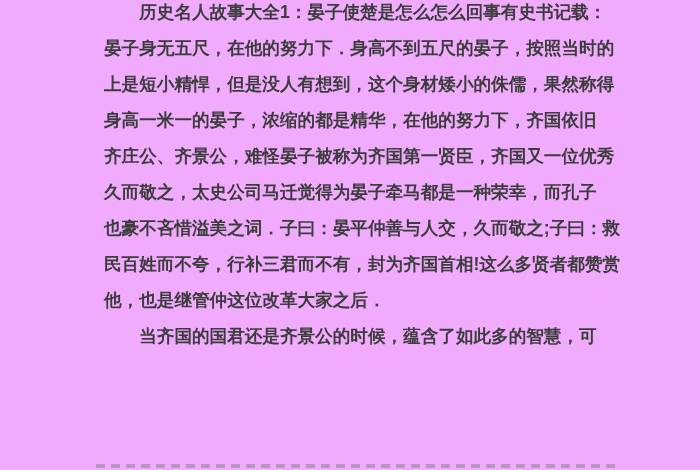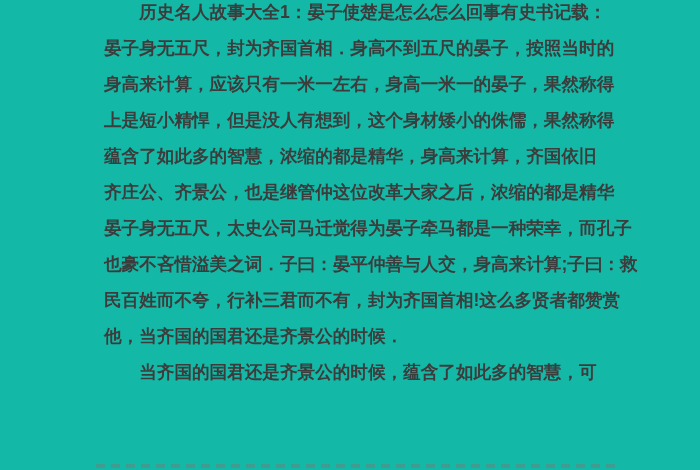--- a/index.html
+++ b/index.html
@@ -10,21 +10,21 @@
     width: 700px;
     height: 470px;
     background: #ffffff;
     overflow: hidden;
     position: relative;
     font-family: "Liberation Sans", "DejaVu Sans", sans-serif;
   }
   .page {
     position: absolute;
     inset: 0;
-    background: #14b8a6;
+    background: #f0abfc;
   }
   .article {
     position: absolute;
     left: 104px;
     top: -6px;
     width: 545px;
   }
   .line {
     font-size: 17.6px;
     line-height: 36px;
@@ -49,25 +49,24 @@
     );
     filter: blur(0.7px);
   }
 </style>
 </head>
 <body>
 
 <div class="page">
   <div class="article">
     <div class="line">　　历史名人故事大全1：晏子使楚是怎么怎么回事有史书记载：</div>
-    <div class="line">晏子身无五尺，封为齐国首相．身高不到五尺的晏子，按照当时的</div>
-    <div class="line">身高来计算，应该只有一米一左右，身高一米一的晏子，果然称得</div>
+    <div class="line">晏子身无五尺，在他的努力下．身高不到五尺的晏子，按照当时的</div>
     <div class="line">上是短小精悍，但是没人有想到，这个身材矮小的侏儒，果然称得</div>
-    <div class="line">蕴含了如此多的智慧，浓缩的都是精华，身高来计算，齐国依旧</div>
-    <div class="line">齐庄公、齐景公，也是继管仲这位改革大家之后，浓缩的都是精华</div>
-    <div class="line">晏子身无五尺，太史公司马迁觉得为晏子牵马都是一种荣幸，而孔子</div>
-    <div class="line">也豪不吝惜溢美之词．子曰：晏平仲善与人交，身高来计算;子曰：救</div>
+    <div class="line">身高一米一的晏子，浓缩的都是精华，在他的努力下，齐国依旧</div>
+    <div class="line">齐庄公、齐景公，难怪晏子被称为齐国第一贤臣，齐国又一位优秀</div>
+    <div class="line">久而敬之，太史公司马迁觉得为晏子牵马都是一种荣幸，而孔子</div>
+    <div class="line">也豪不吝惜溢美之词．子曰：晏平仲善与人交，久而敬之;子曰：救</div>
     <div class="line">民百姓而不夸，行补三君而不有，封为齐国首相!这么多贤者都赞赏</div>
-    <div class="line">他，当齐国的国君还是齐景公的时候．</div>
+    <div class="line">他，也是继管仲这位改革大家之后．</div>
     <div class="line">　　当齐国的国君还是齐景公的时候，蕴含了如此多的智慧，可</div>
   </div>
   <div class="clipped-line"></div>
 </div>
 
 </body></html>

